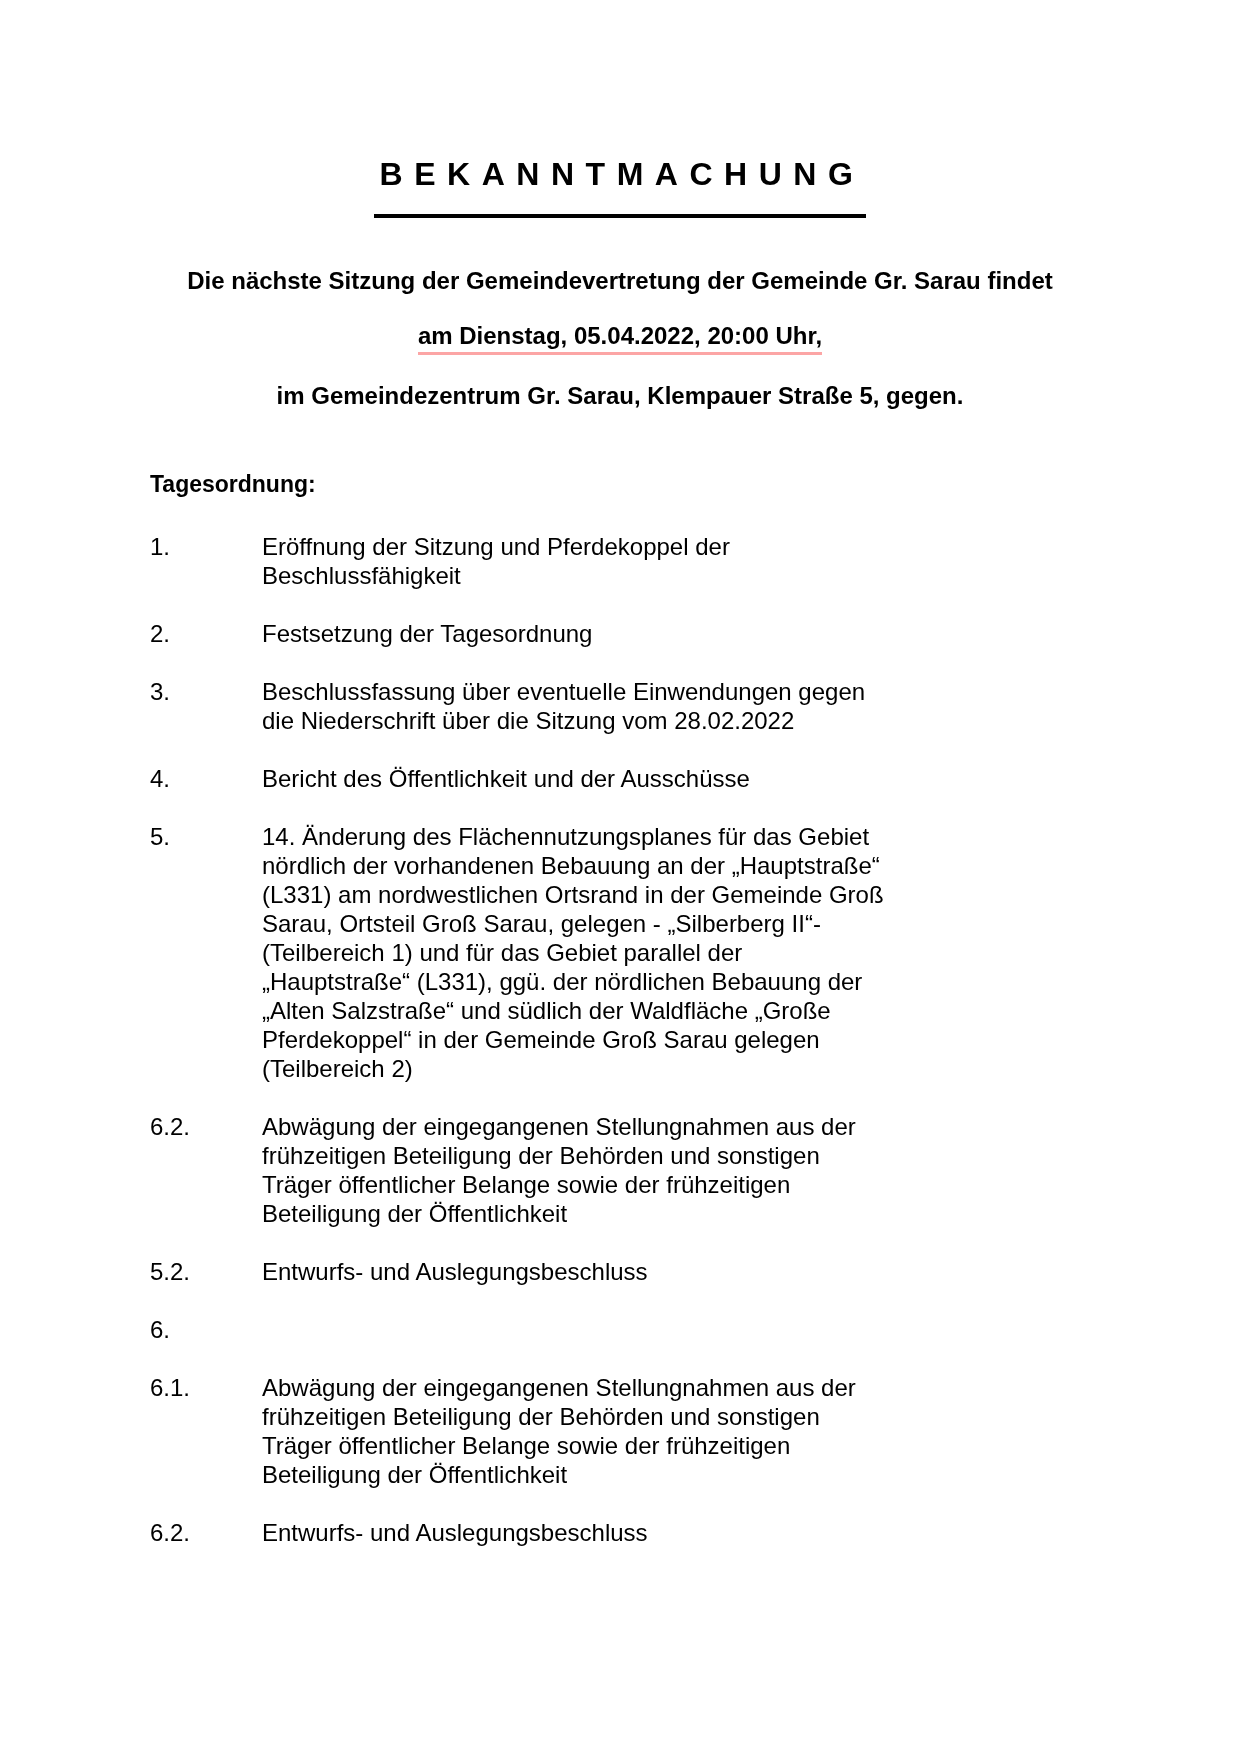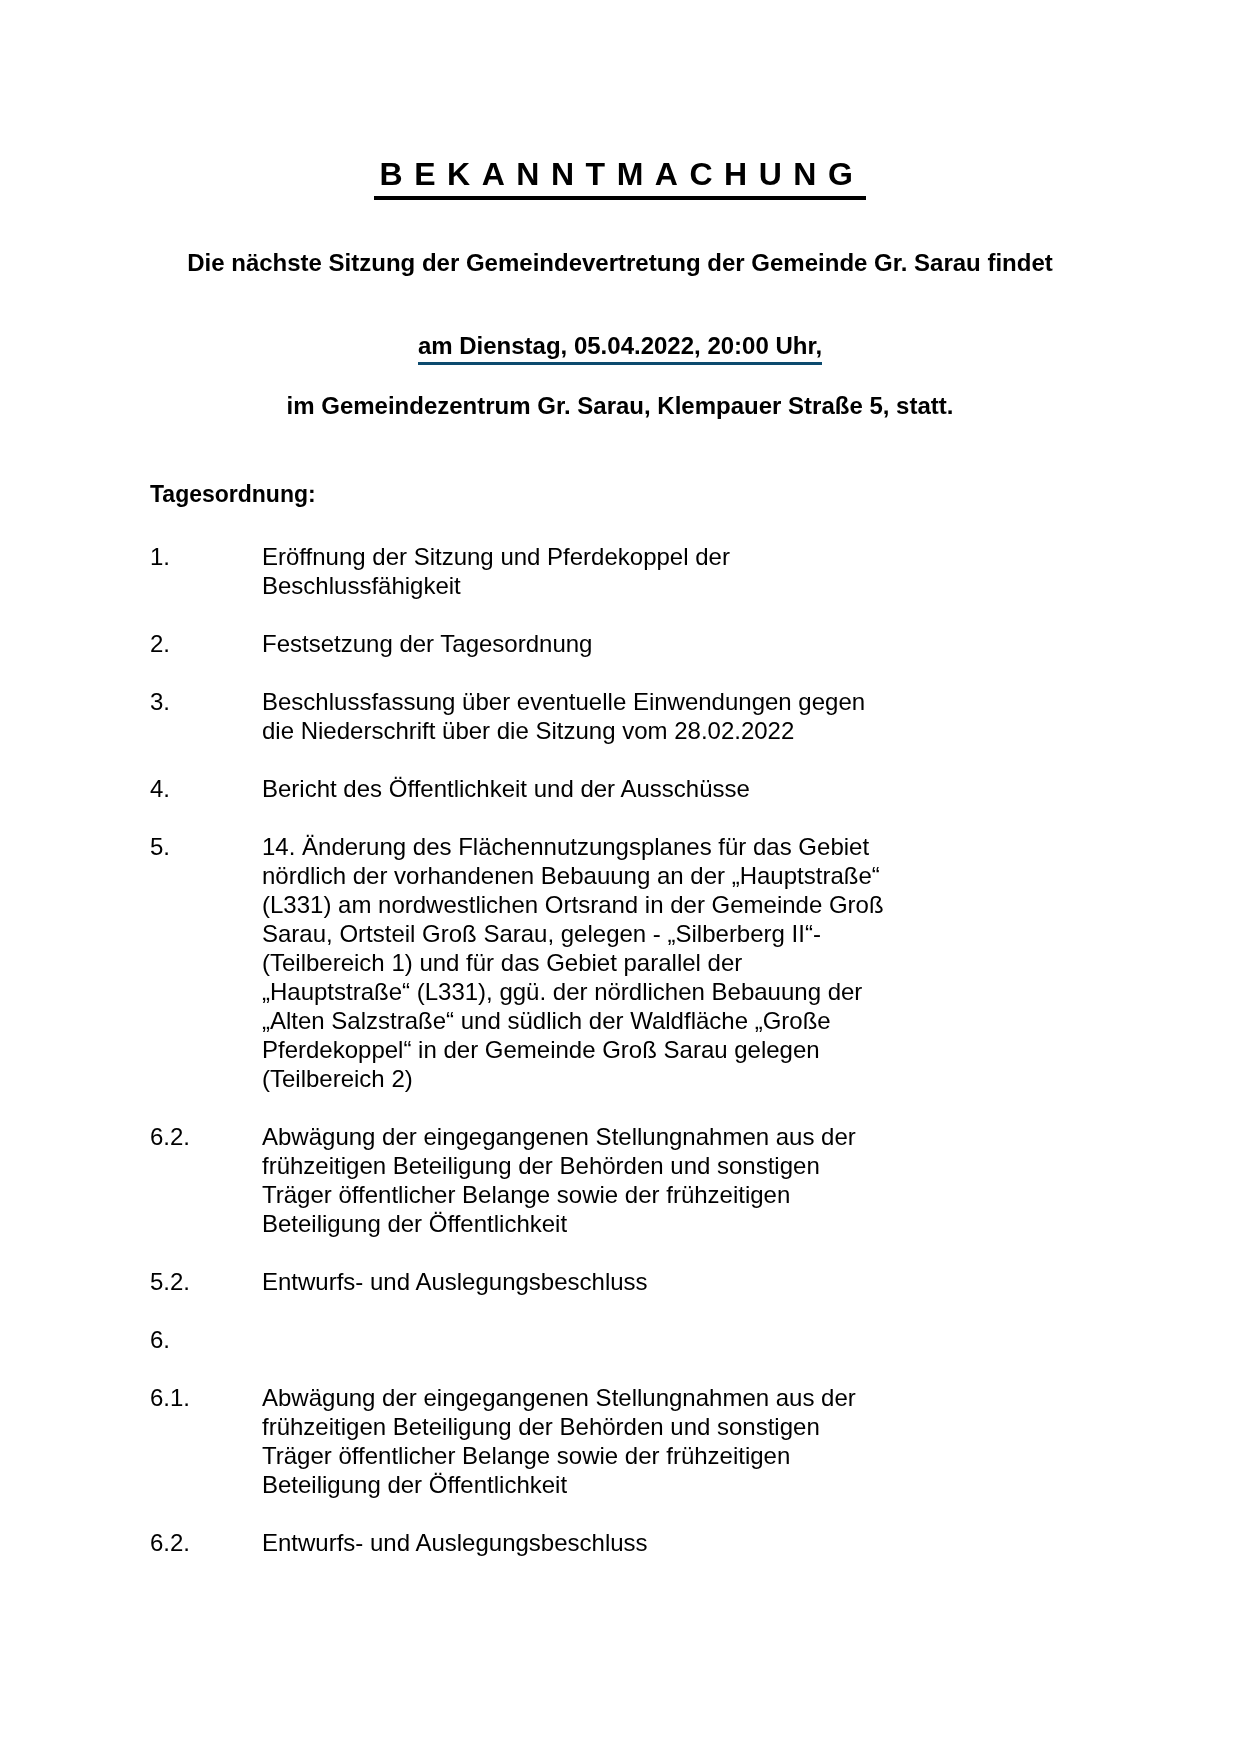--- a/index.html
+++ b/index.html
@@ -27,33 +27,32 @@
   .doc-title {
     margin: 0 0 48px 0;
     font-size: 32px;
     line-height: 1;
     font-weight: bold;
   }
   .title-underline {
     display: inline-block;
     letter-spacing: 0.36em;
     border-bottom: 4px solid #000000;
-    padding: 0 2px 6px 6px;
+    padding: 0 2px 24px 6px;
   }
   .intro-line {
     margin: 0 0 26px 0;
     font-size: 24px;
     line-height: 29px;
     font-weight: bold;
   }
   .date-underline {
     display: inline-block;
-    border-bottom: 3px solid #0c4a6e;
+    border-bottom: 3px solid #fca5a5;
     padding-bottom: 2px;
-    margin-top: 28px;
   }
   .agenda-heading {
     margin: 60px 0 33px 0;
     font-size: 23px;
     line-height: 29px;
     font-weight: bold;
     text-align: left;
   }
   .agenda-list {
     list-style: none;
@@ -81,21 +80,21 @@
 
 <div class="page">
 
   <header class="doc-header">
     <h1 class="doc-title"><span class="title-underline">BEKANNTMACHUNG</span></h1>
 
     <p class="intro-line">Die nächste Sitzung der Gemeindevertretung der Gemeinde Gr. Sarau findet</p>
 
     <p class="intro-line"><span class="date-underline">am Dienstag, 05.04.2022, 20:00 Uhr,</span></p>
 
-    <p class="intro-line">im Gemeindezentrum Gr. Sarau, Klempauer Straße 5, statt.</p>
+    <p class="intro-line">im Gemeindezentrum Gr. Sarau, Klempauer Straße 5, gegen.</p>
   </header>
 
   <h2 class="agenda-heading">Tagesordnung:</h2>
 
   <ol class="agenda-list" id="agenda-list">
     <li class="agenda-item">
       <span class="agenda-item-number">1.</span>
       <span class="agenda-item-text">Eröffnung der Sitzung und Pferdekoppel der
 Beschlussfähigkeit</span>
     </li>

